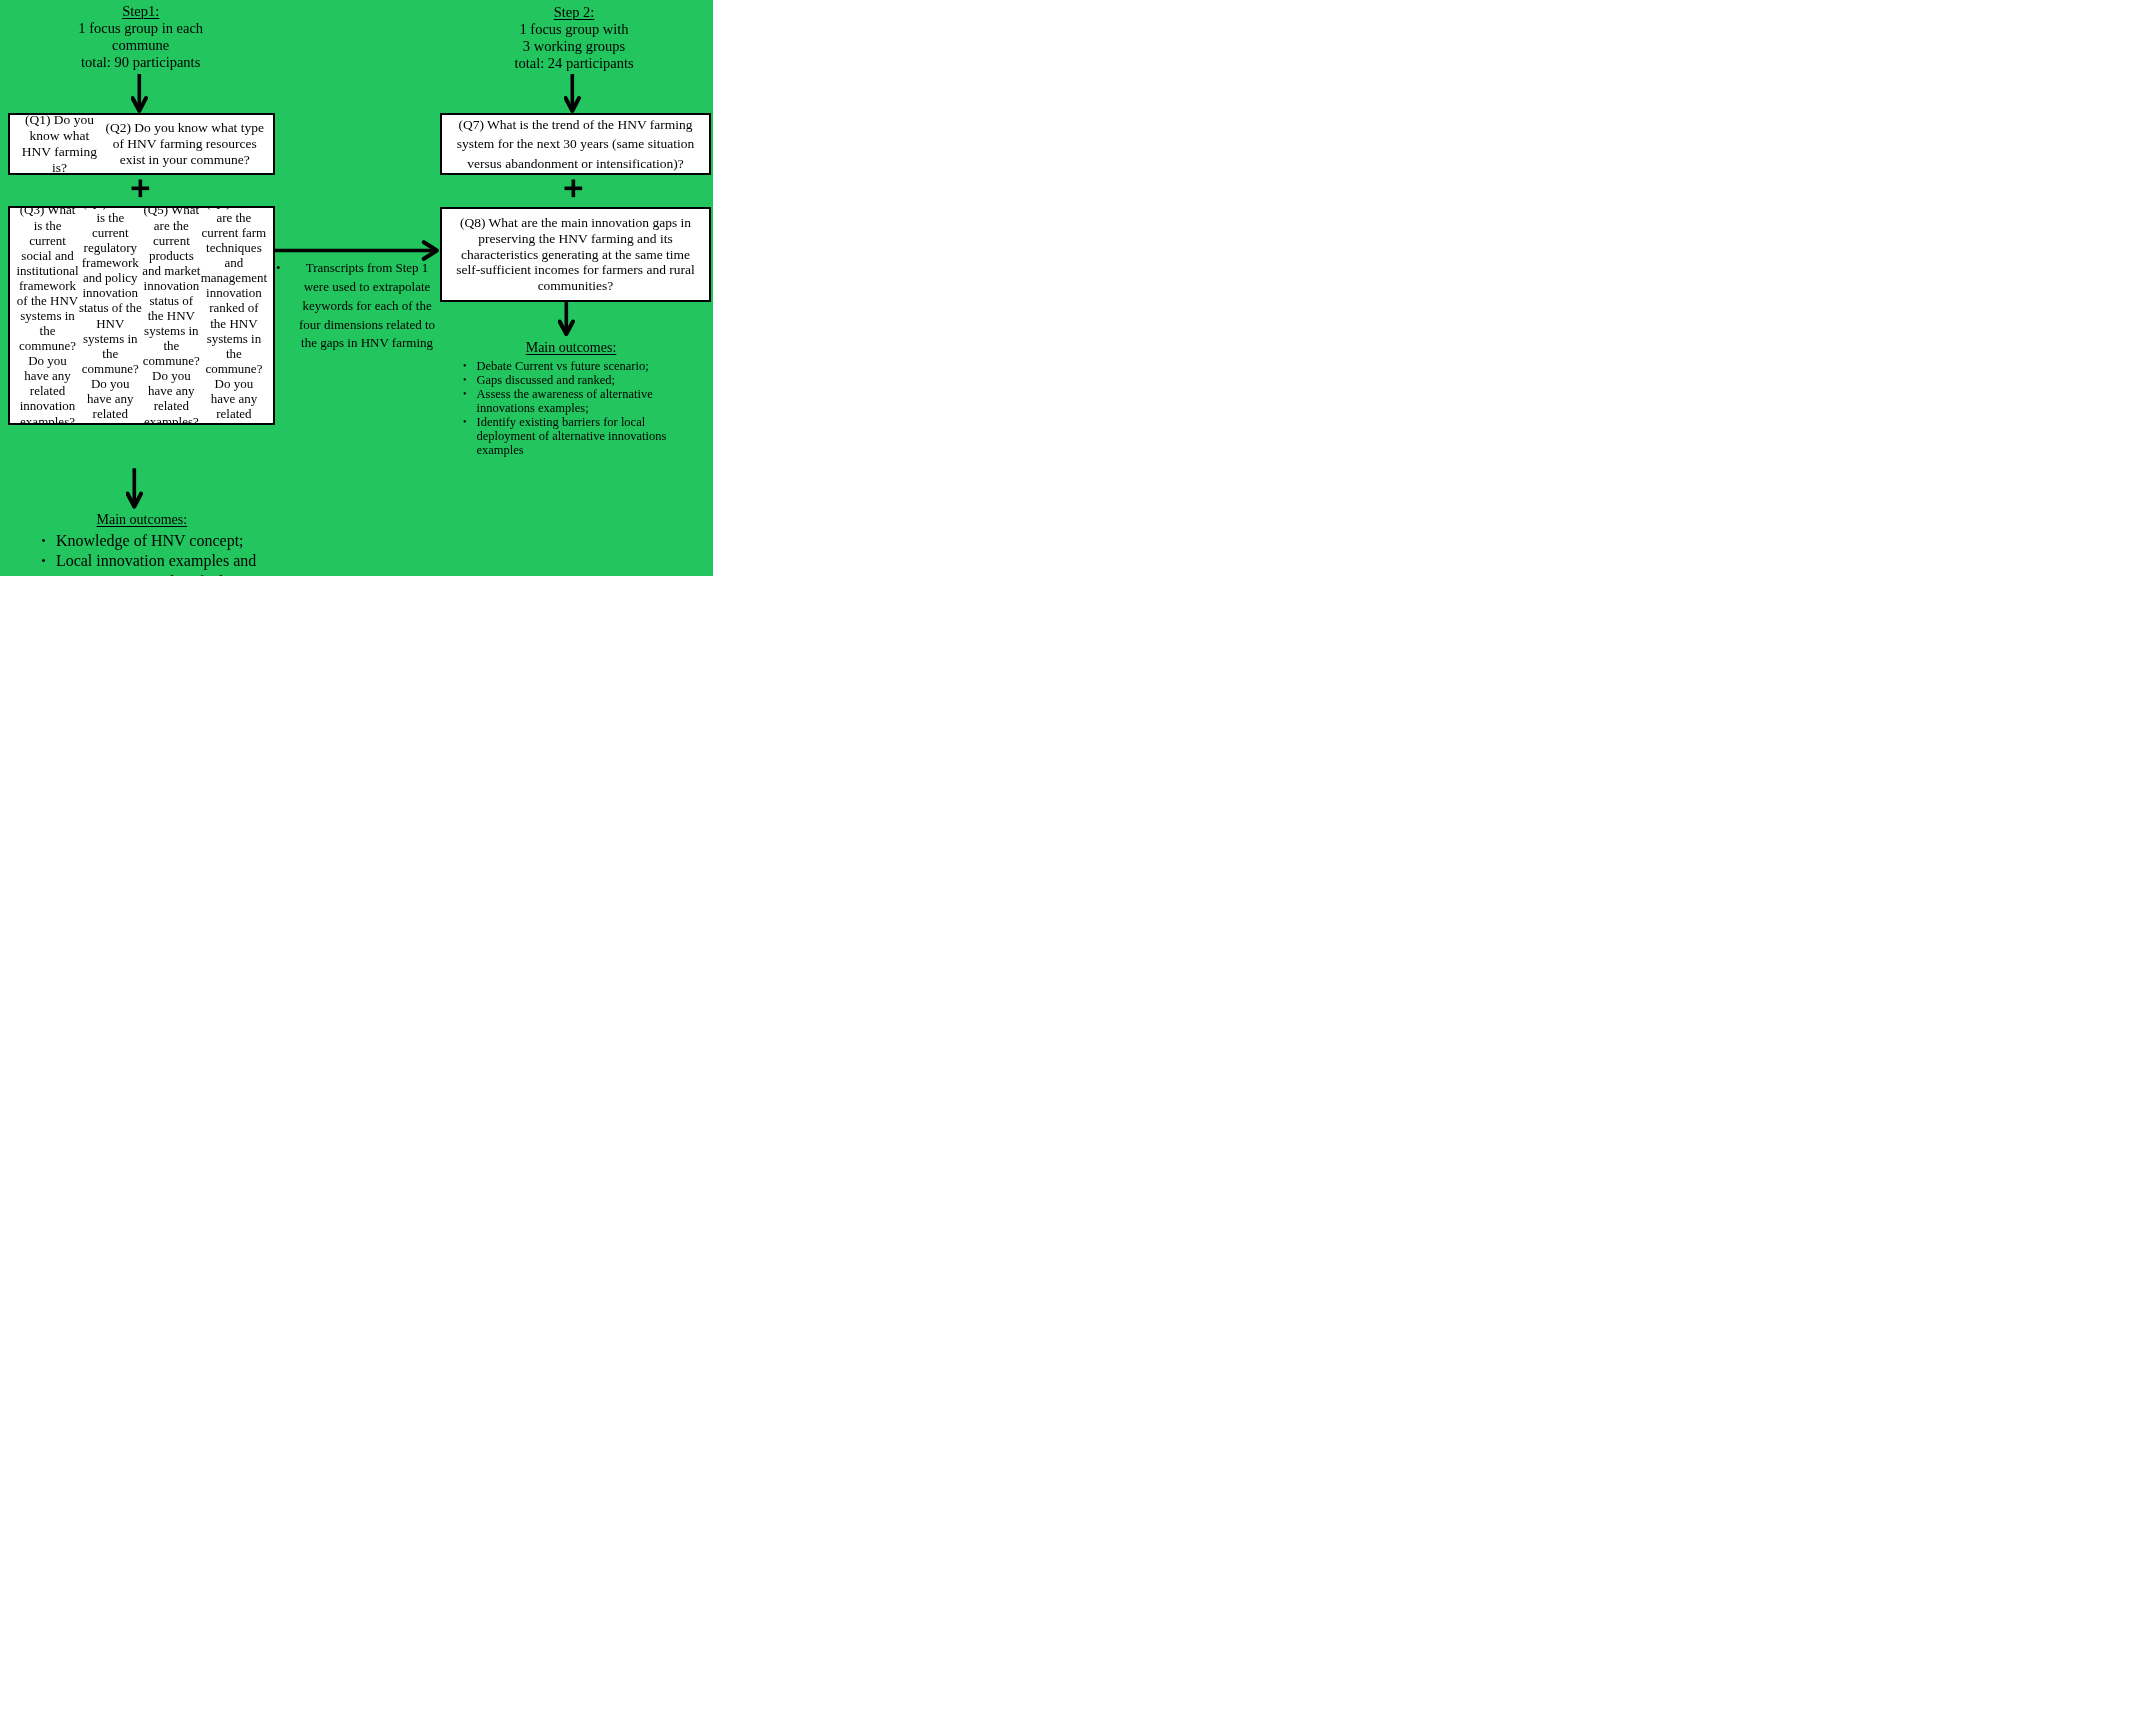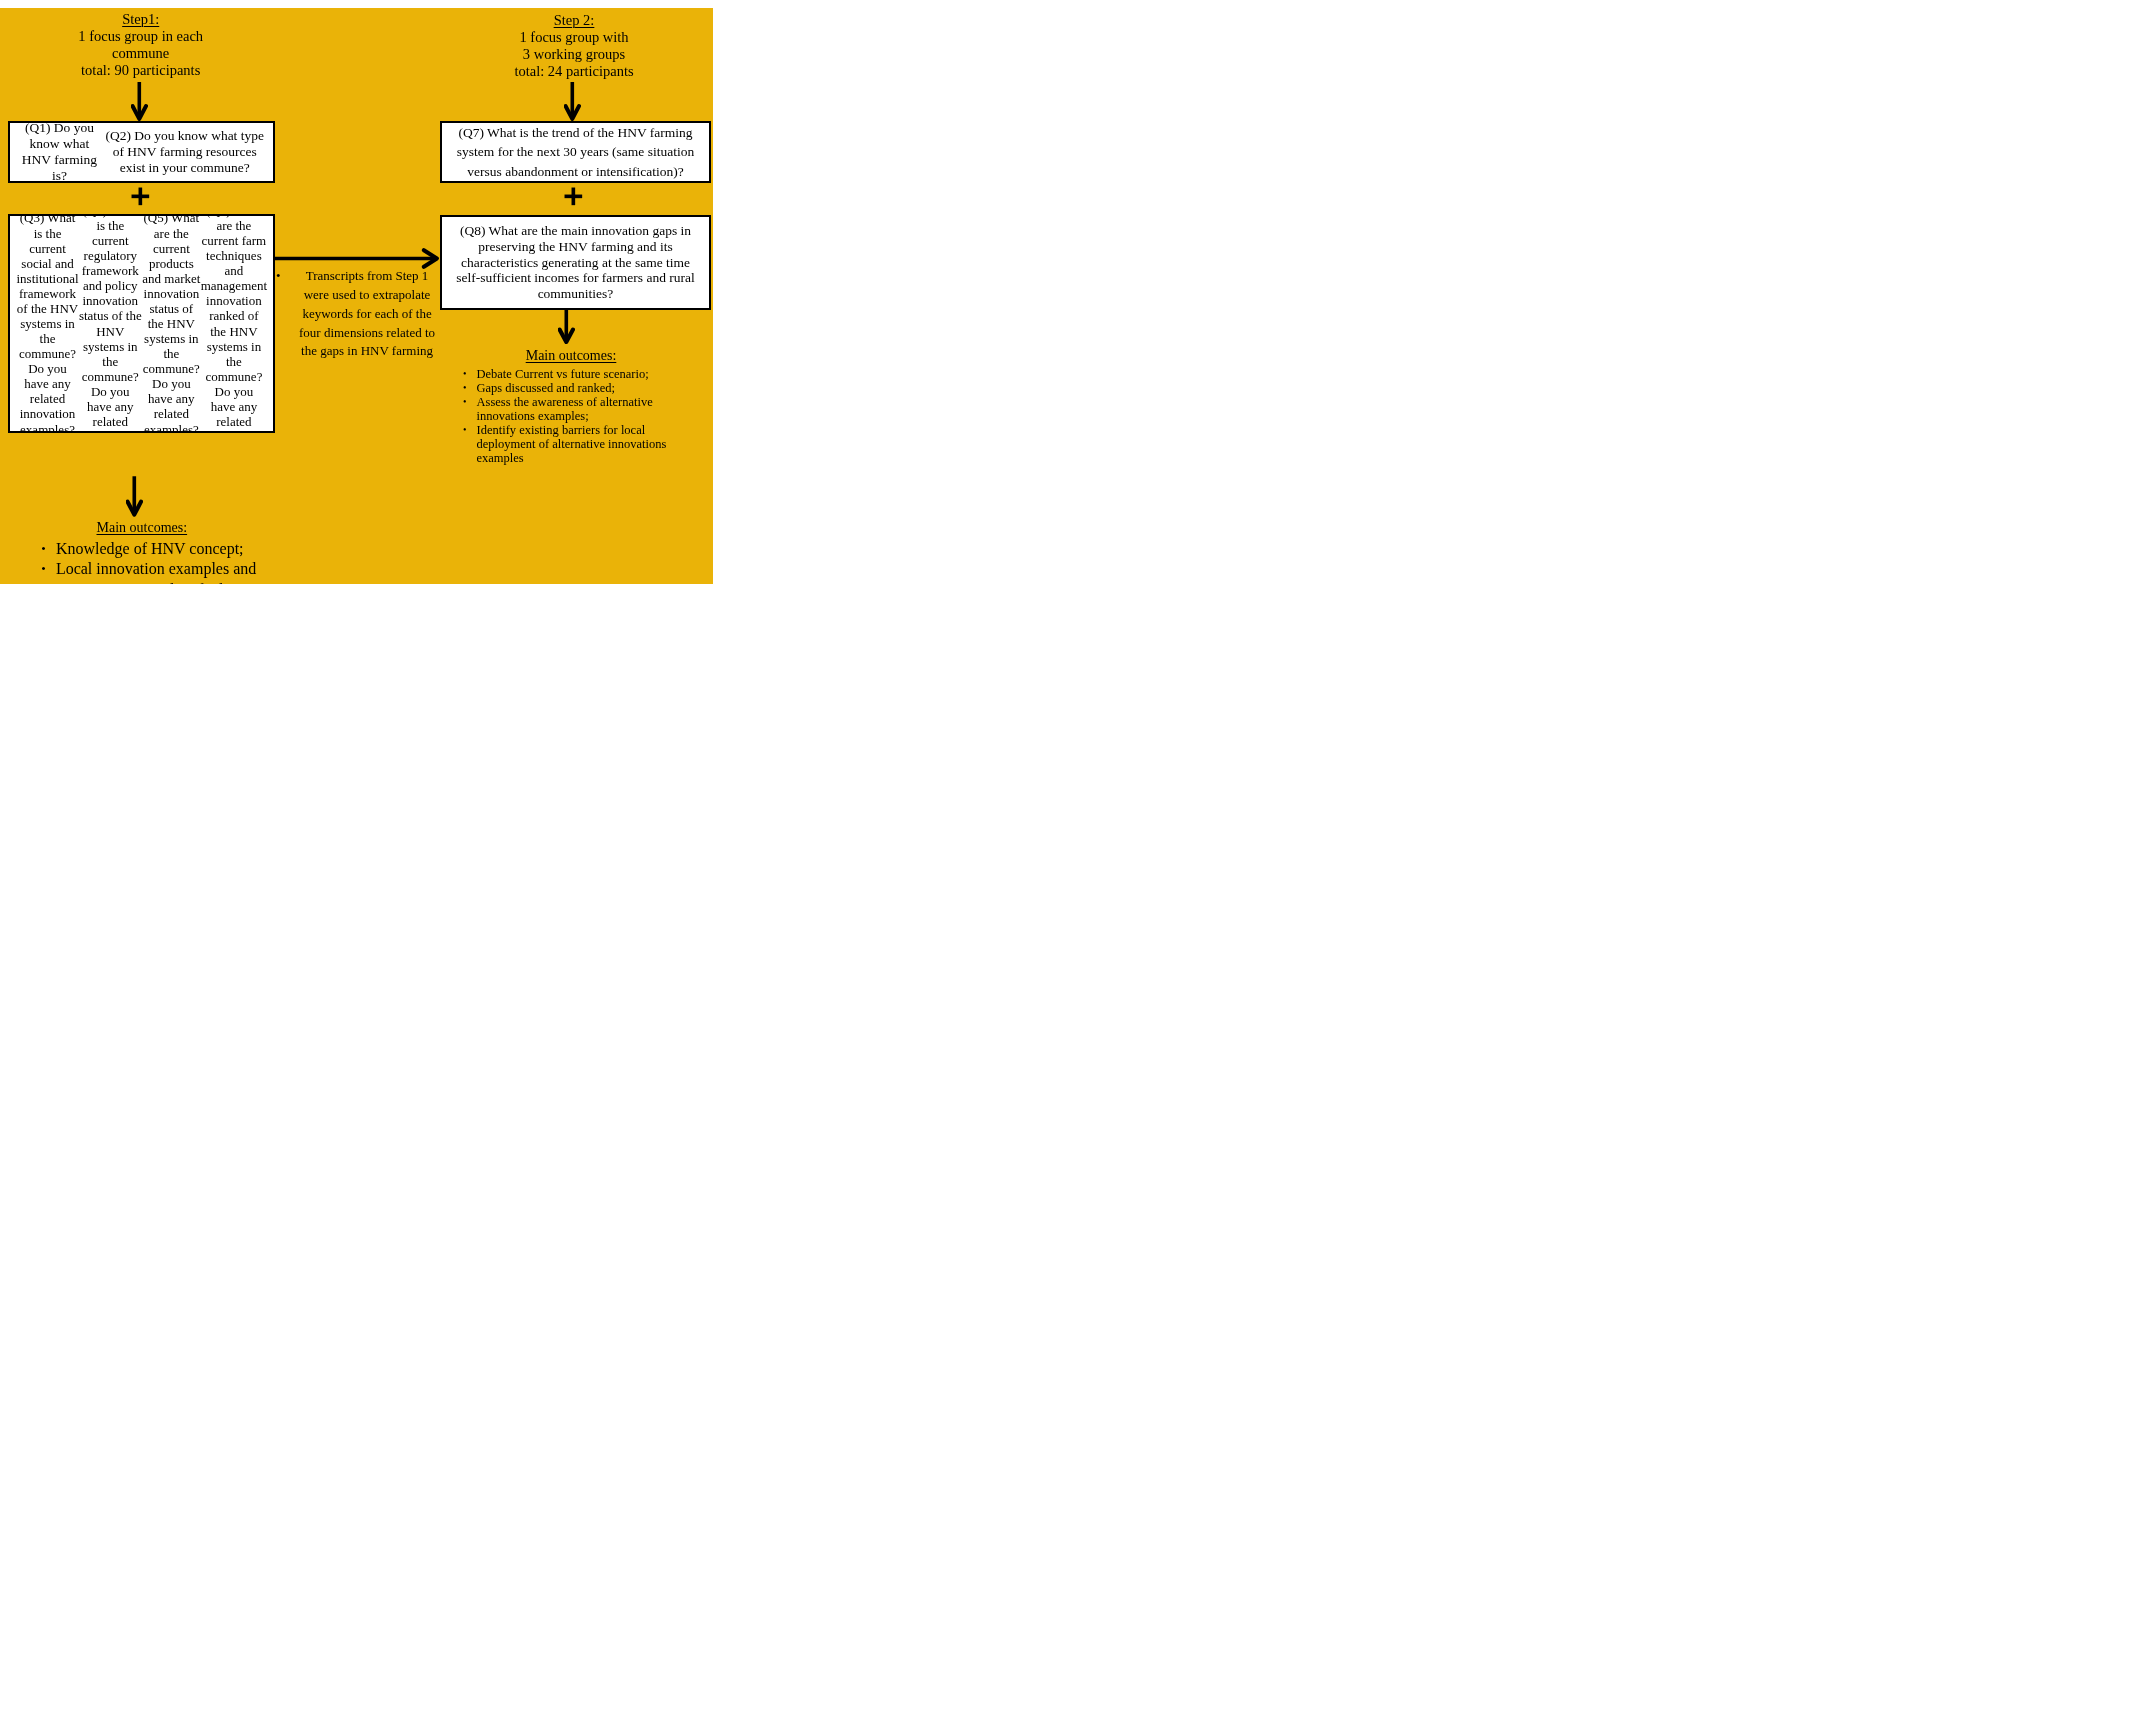--- a/index.html
+++ b/index.html
@@ -4,25 +4,24 @@
 <style>
   html, body {
     margin: 0;
     padding: 0;
     background: #ffffff;
   }
   .canvas {
     position: relative;
     width: 713px;
     height: 576px;
-    background: #eab308;
+    background: #22c55e;
     color: #000000;
     font-family: "Liberation Serif", "DejaVu Serif", serif;
     overflow: hidden;
-    margin-top: 8px;
   }
 
   
   .step-header {
     position: absolute;
     text-align: center;
     font-size: 14.5px;
     line-height: 1.18;
   }
   #step1-header { left: 18.7px;  top: 3.1px; width: 244px; }

